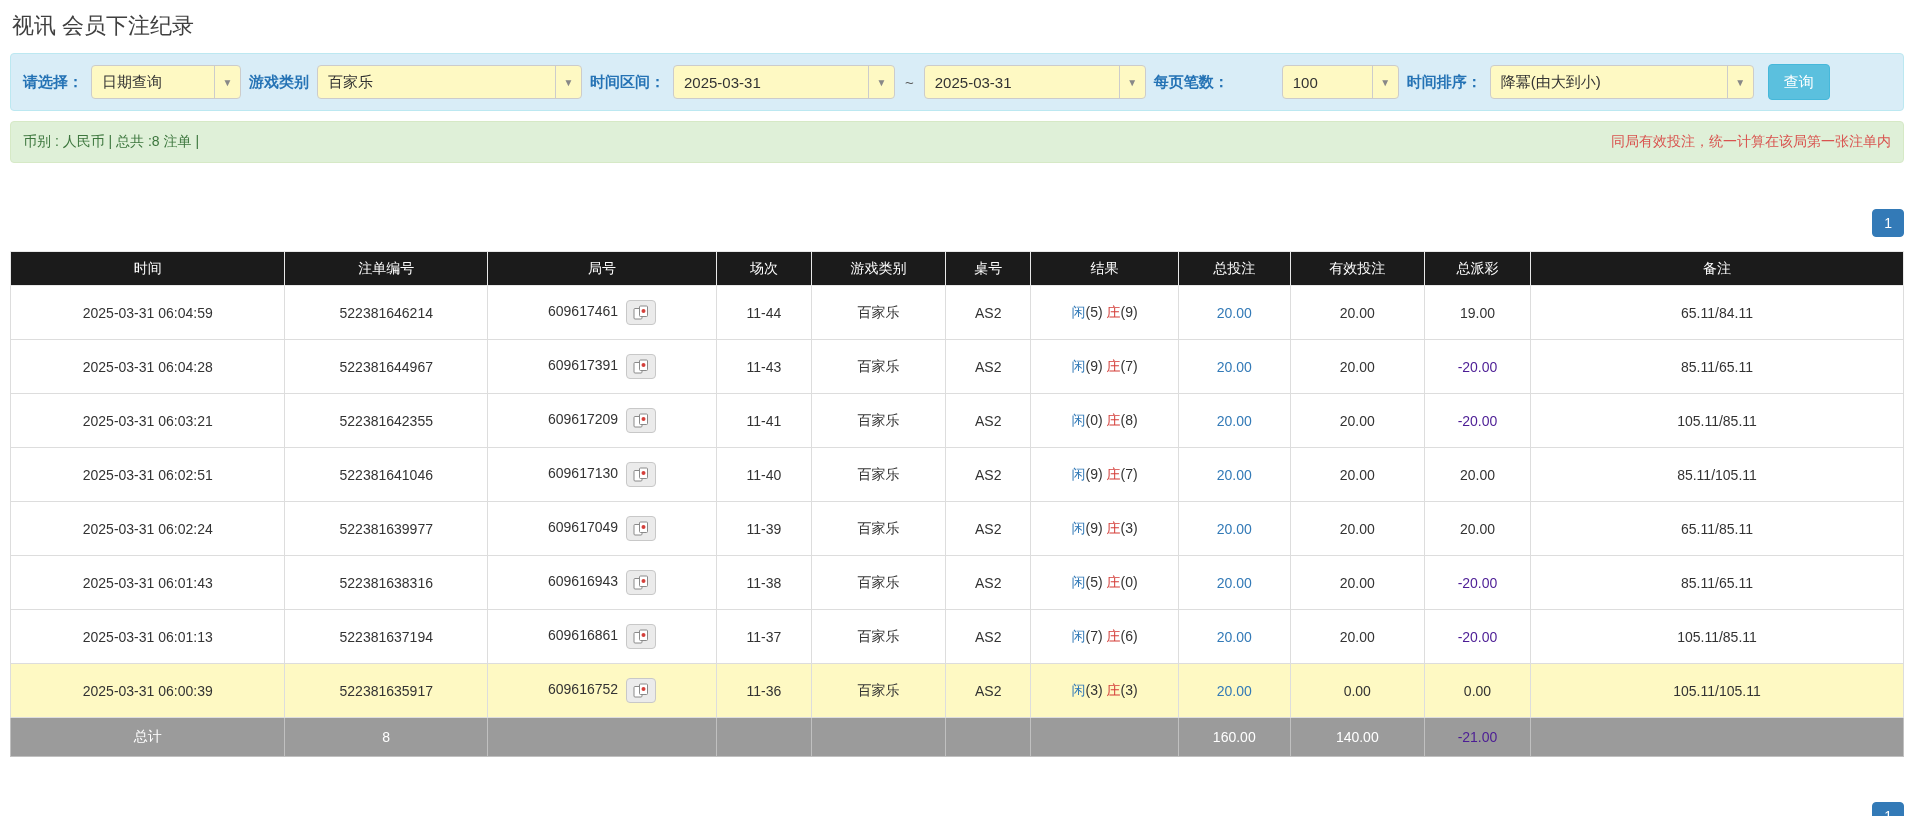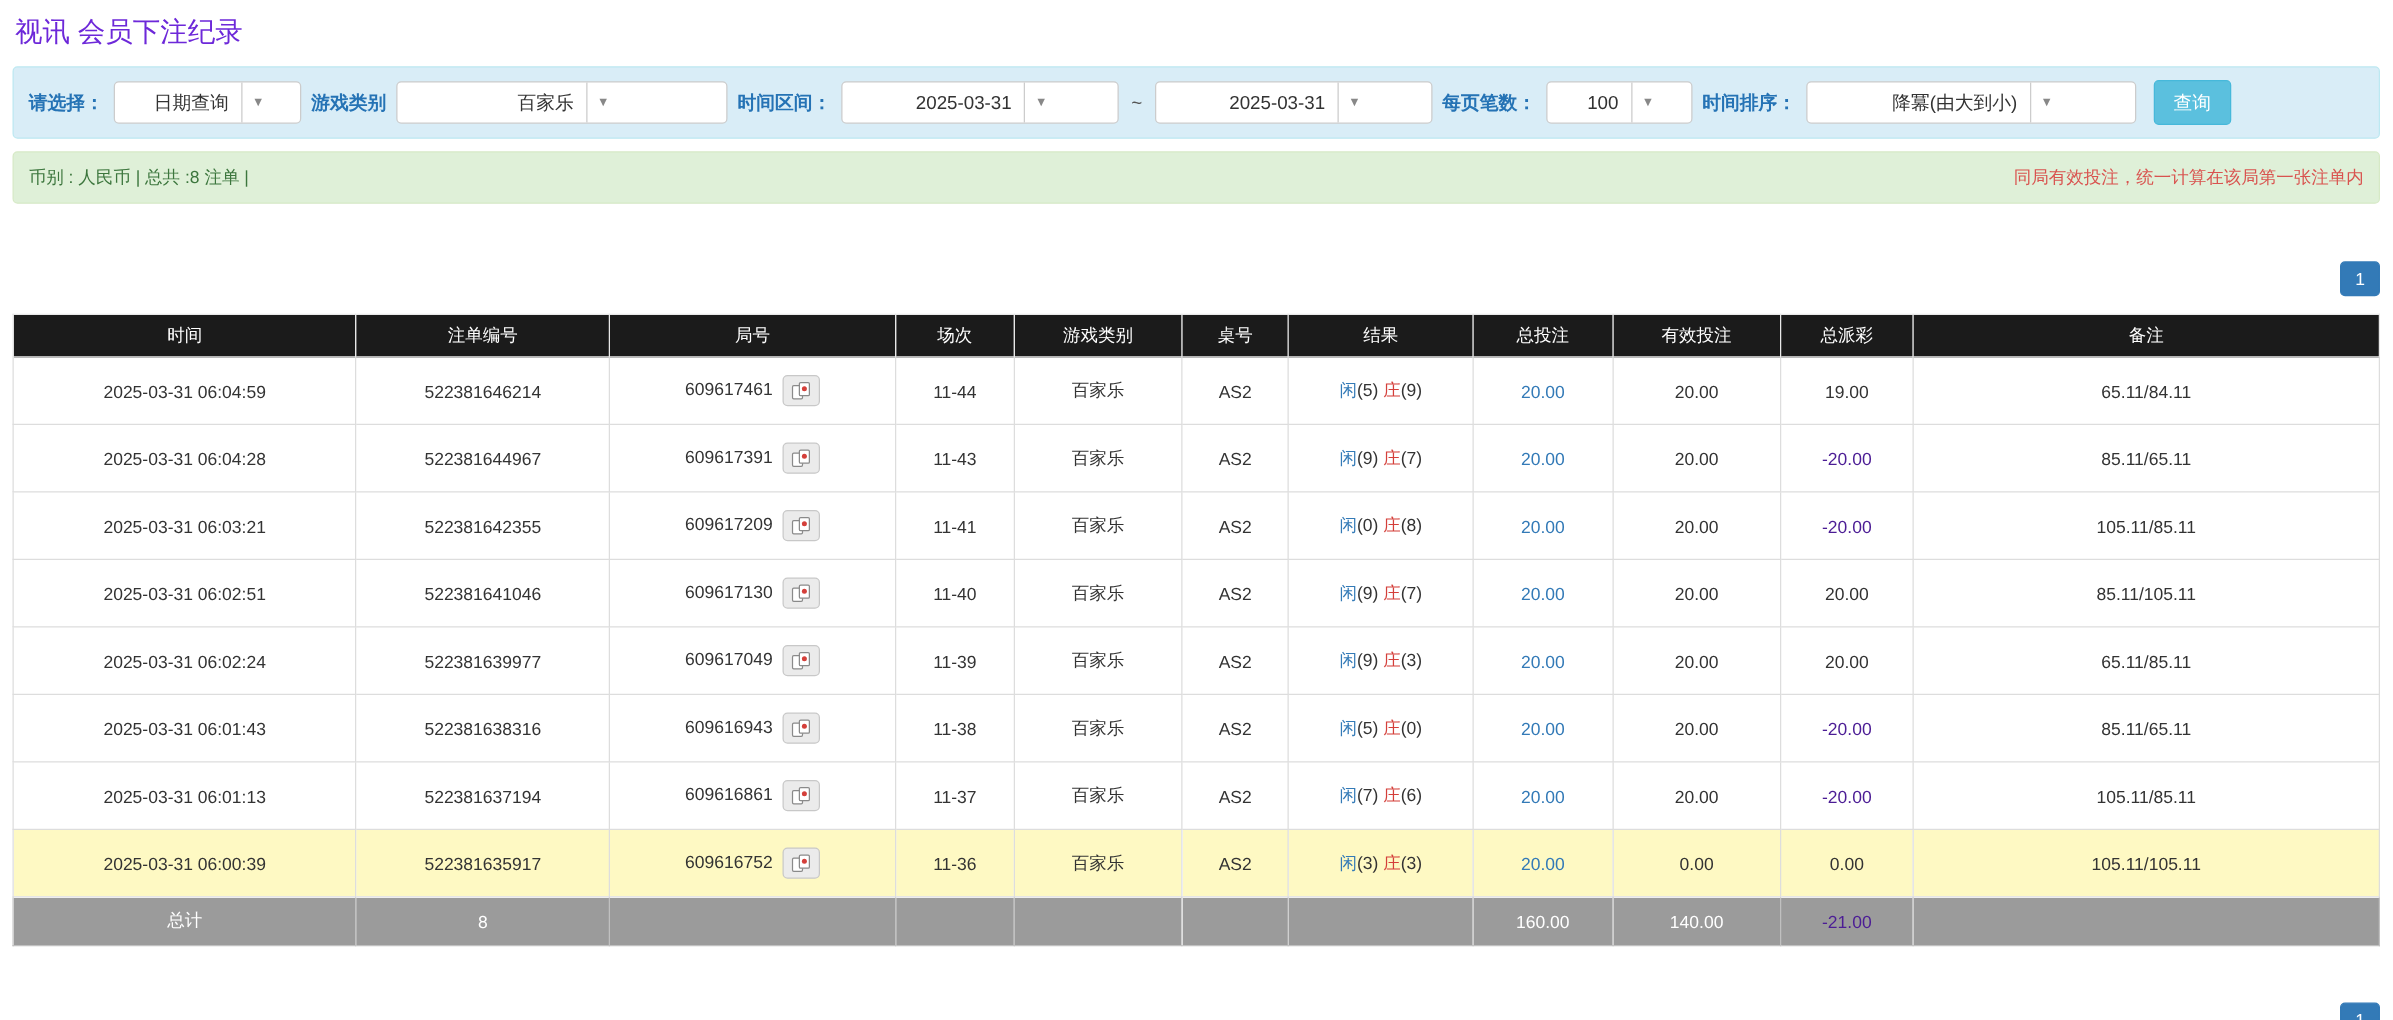--- a/index.html
+++ b/index.html
@@ -3,41 +3,41 @@
 <meta charset="utf-8">
 <style>
   * { box-sizing: border-box; }
   html,body { margin:0; padding:0; }
   body {
     width:1914px; height:816px; overflow:hidden; position:relative;
     background:#fff; font-family:"Liberation Sans","DejaVu Sans",sans-serif;
     color:#333;
   }
   .page { padding:0 10px; }
-  .title { font-size:22px; color:#6d28d9; padding:11px 2px 12px; }
+  .title { font-size:22px; color:#404040; padding:11px 2px 12px; }
 
   
   .filter-bar {
     background:#d9edf7; border:1px solid #bce8f1; border-radius:4px;
     padding:10px 12px; display:flex; align-items:center; gap:8px;
   }
   .flabel { color:#2573b5; font-size:15px; font-weight:bold; white-space:nowrap; }
   .select {
-    background:#ffffff; border:1px solid #ccc; border-radius:4px; height:34px;
-    display:flex; align-items:center; justify-content:center;
+    background:#fef9c3; border:1px solid #ccc; border-radius:4px; height:34px;
+    display:flex; align-items:center; justify-content:space-between;
     font-size:15px; color:#333; flex:none; cursor:pointer;
   }
   .select .val { padding:0 10px; white-space:nowrap; }
   .select .caret-box {
     width:26px; align-self:stretch; border-left:1px solid #ccc;
     display:flex; align-items:center; justify-content:center;
     color:#888; font-size:10px;
   }
   .w150 { width:150px; } .w265 { width:265px; } .w222 { width:222px; }
-  .w117 { width:117px; } .w230 { width:264px; }
+  .w117 { width:117px;margin-left:45px; } .w230 { width:264px; }
   .tilde { color:#555; font-size:15px; padding:0 2px; }
   .btn-search {
     background:#5bc0de; border:1px solid #46b8da; color:#fff; border-radius:4px;
     height:36px; padding:0 15px; font-size:15px; cursor:pointer; margin-left:6px;
   }
 
   
   .summary-bar {
     margin-top:10px; background:#dff0d8; border:1px solid #d6e9c6; border-radius:4px;
     padding:11px 12px; font-size:14px; display:flex; justify-content:space-between;

